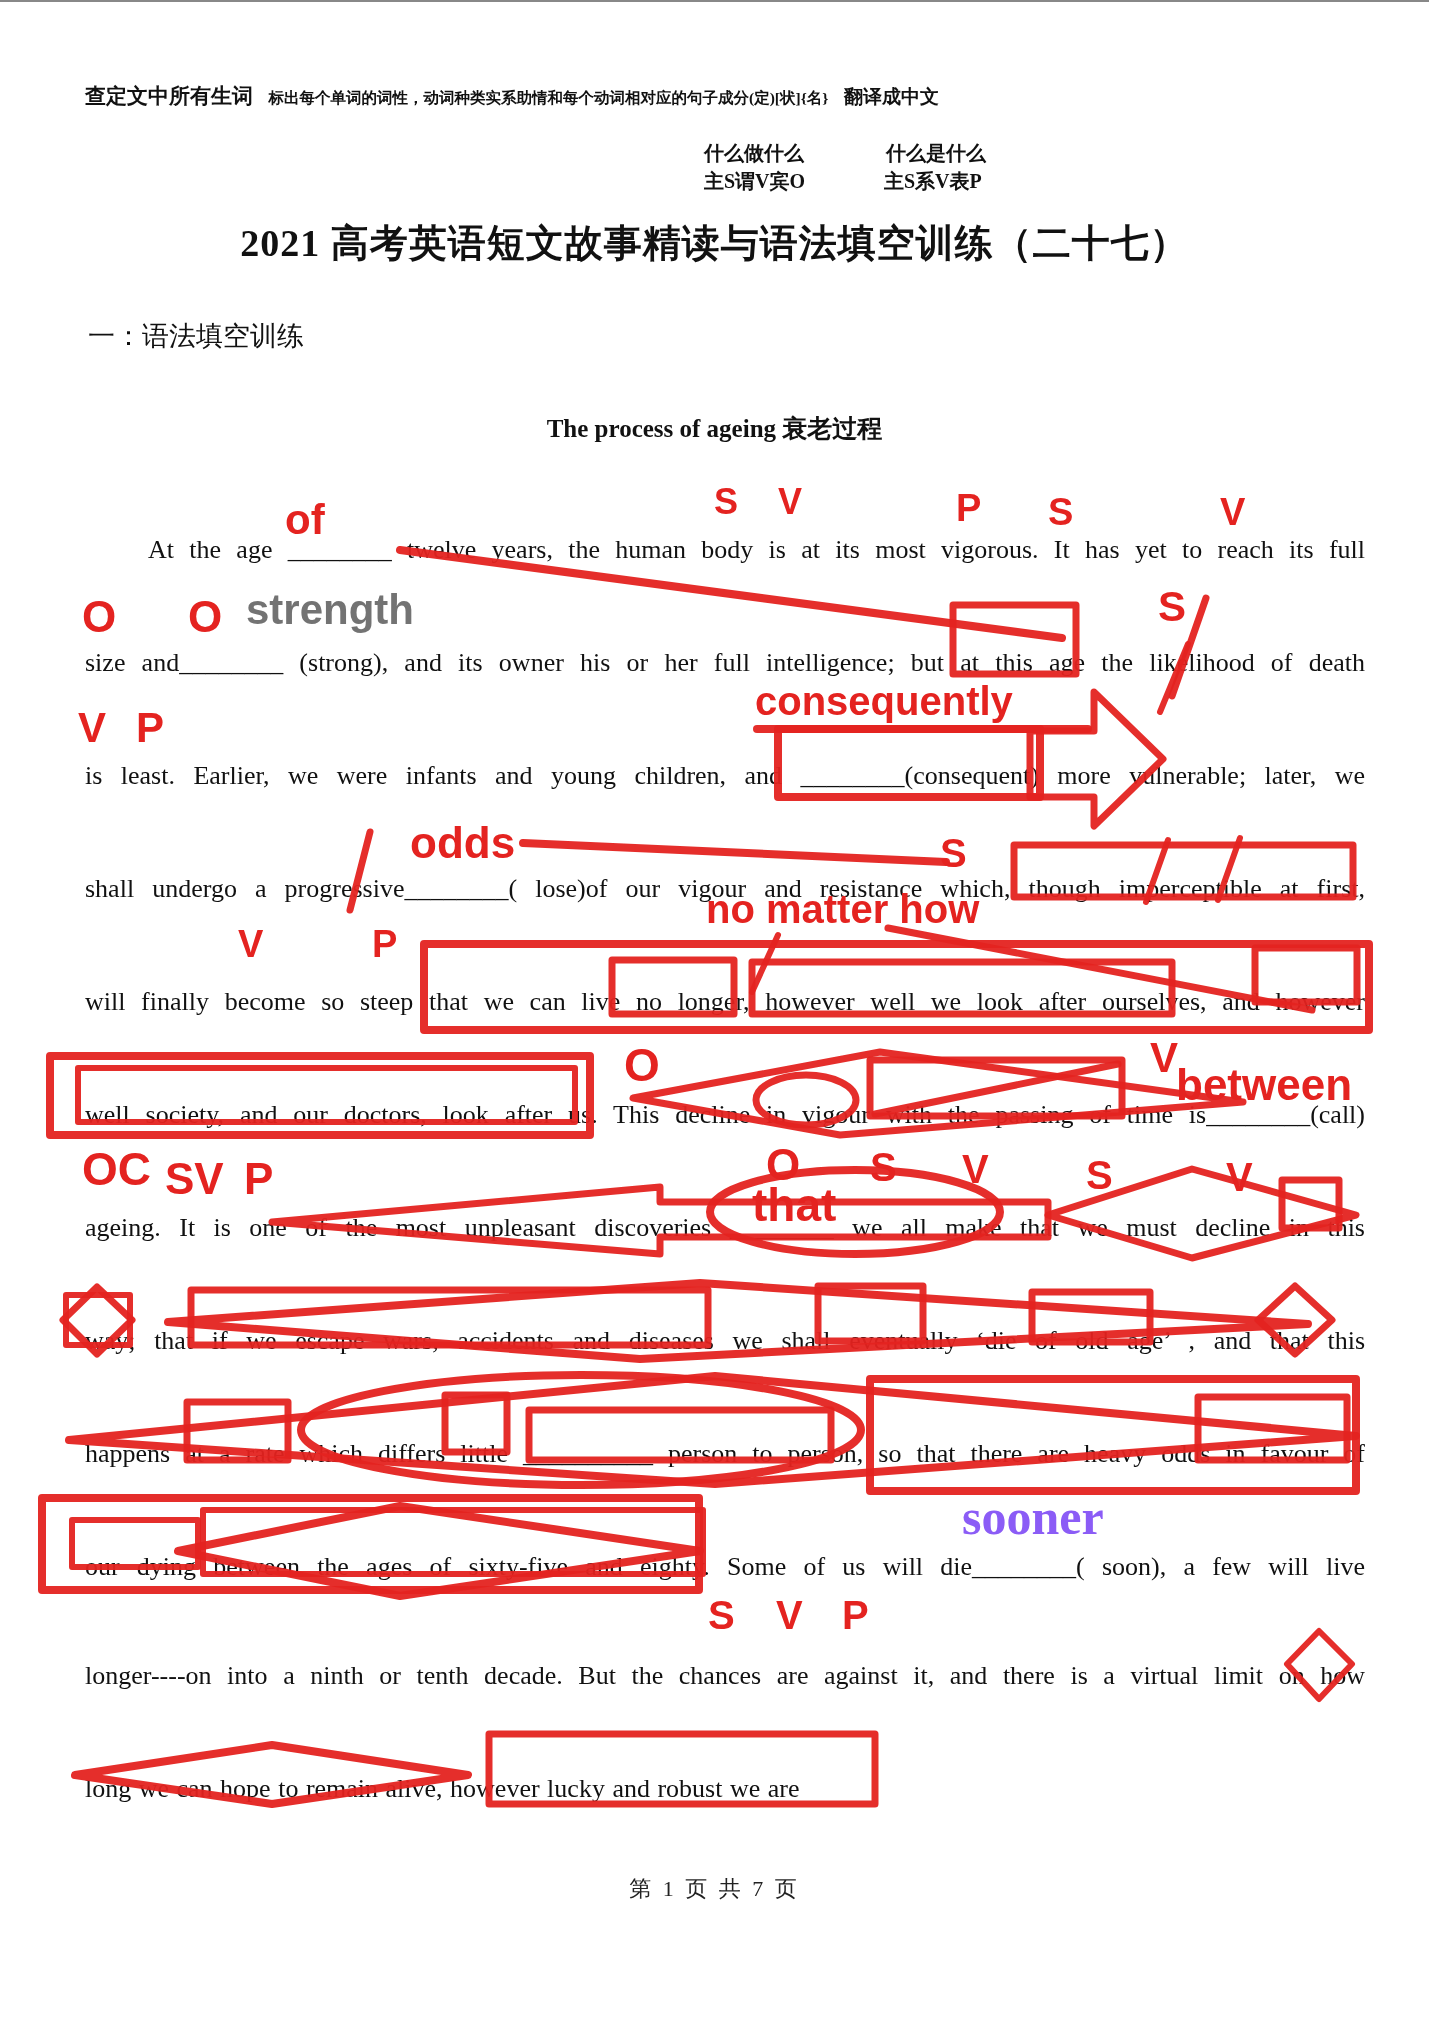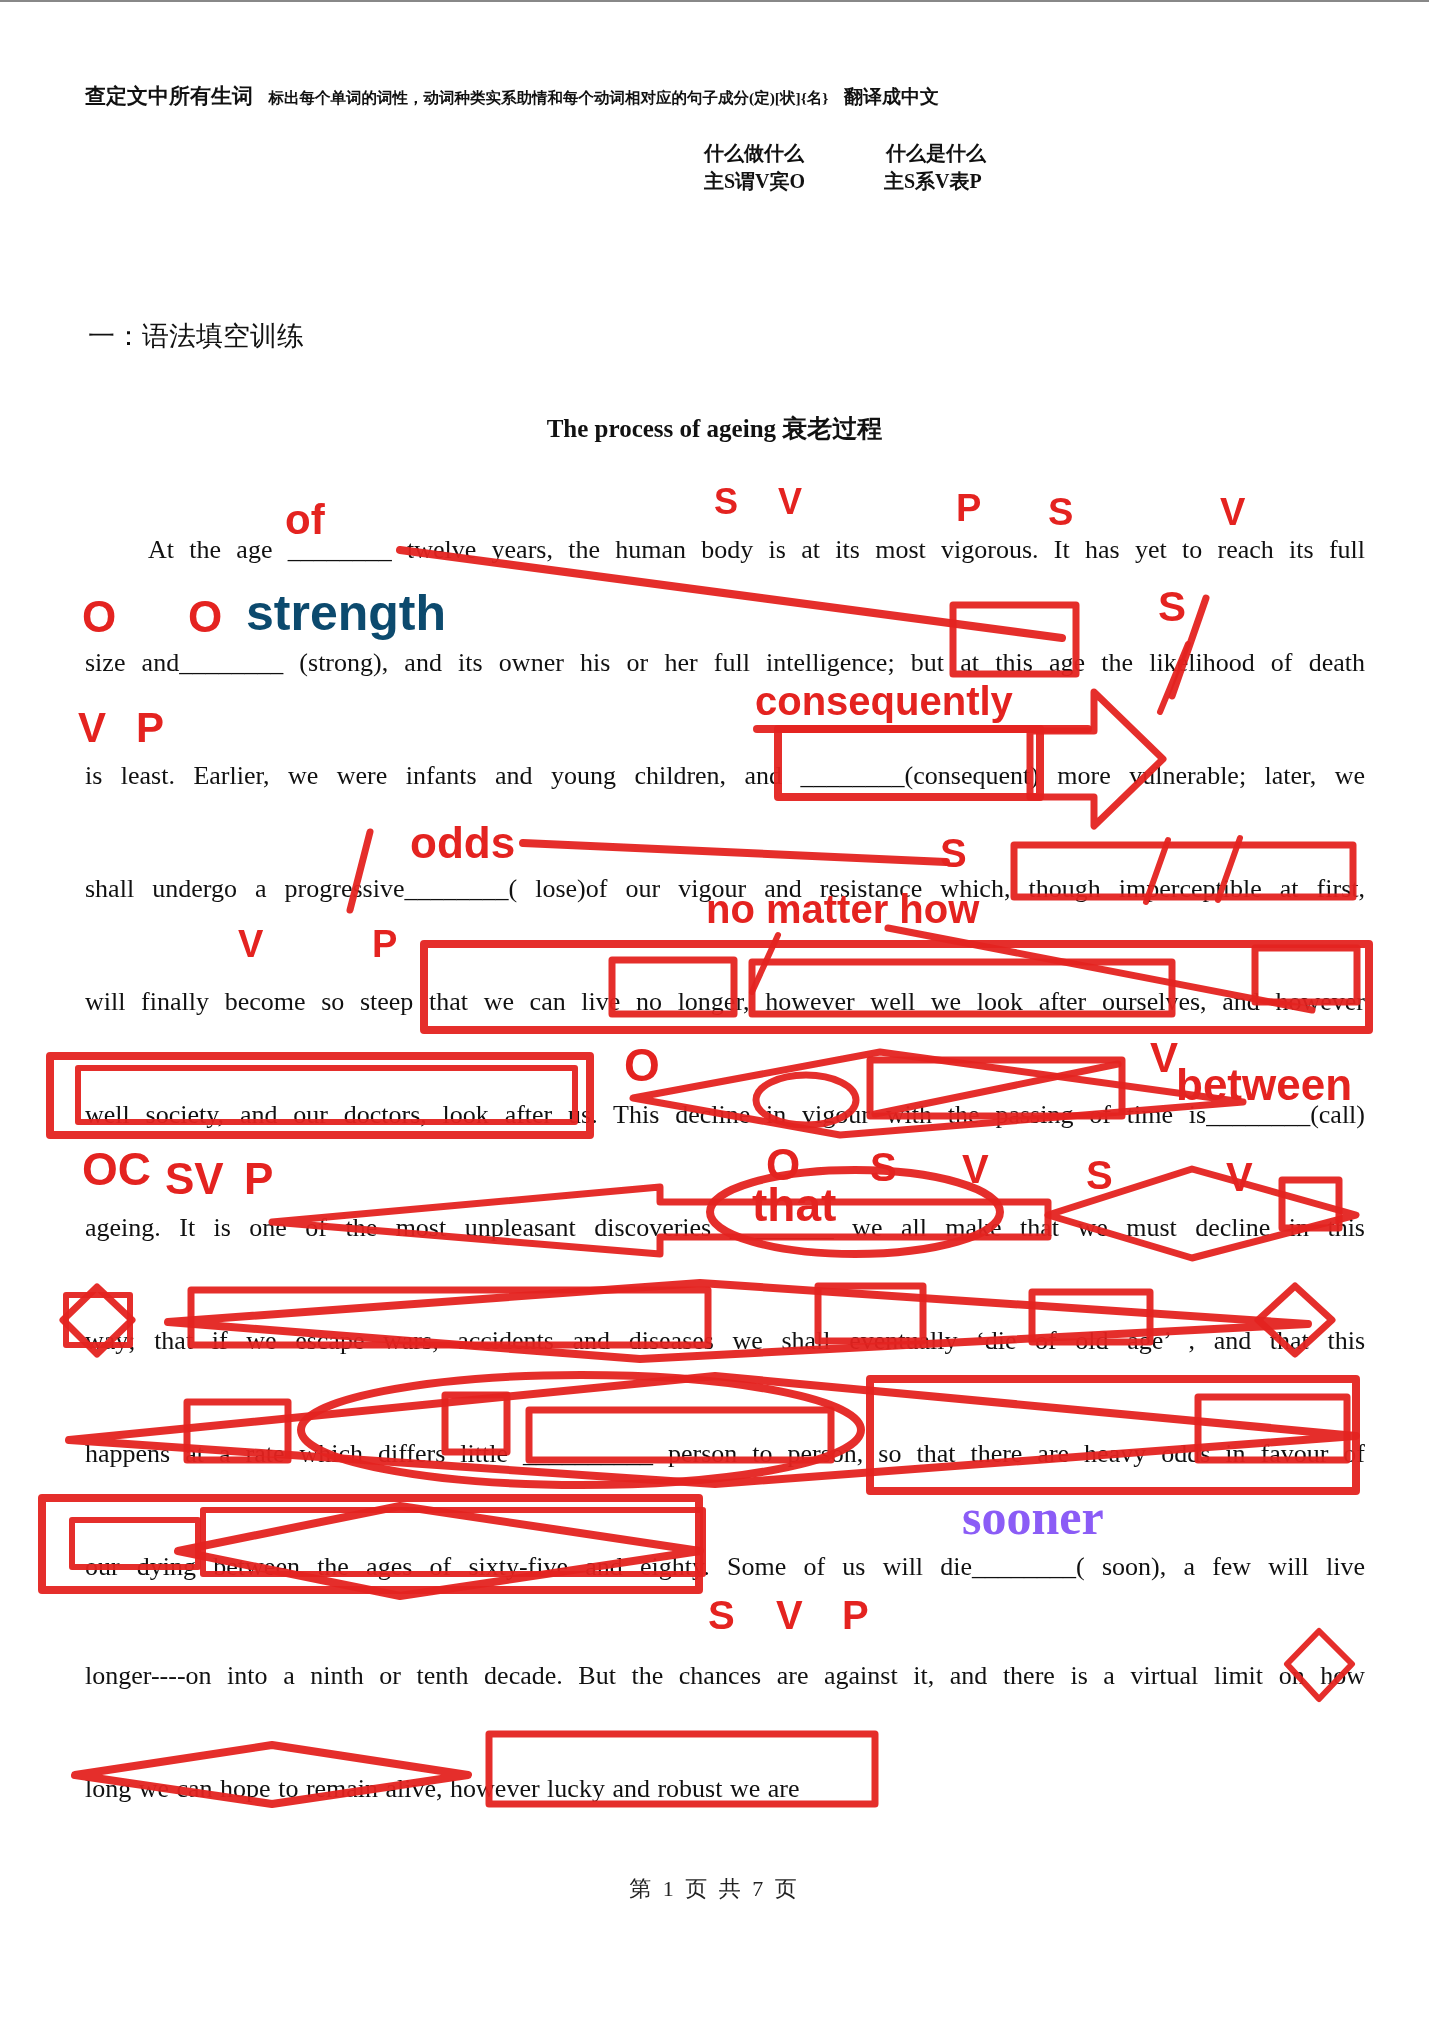--- a/index.html
+++ b/index.html
@@ -41,20 +41,21 @@
 <div class="page">
 
   <div class="hdr1">
     <span class="h1a">查定文中所有生词</span><span class="h1b">　标出每个单词的词性，动词种类实系助情和每个动词相对应的句子成分(定)[状]{名}　</span><span class="h1c">翻译成中文</span>
   </div>
   <div class="hdrline" style="left:704px;top:138px;">什么做什么</div>
   <div class="hdrline" style="left:886px;top:138px;">什么是什么</div>
   <div class="hdrline" style="left:704px;top:166px;">主S谓V宾O</div>
   <div class="hdrline" style="left:884px;top:166px;">主S系V表P</div>
 
+  <div class="title">2021 高考英语短文故事精读与语法填空训练（二十七）</div>
   <div class="section">一：语法填空训练</div>
   <div class="ptitle">The process of ageing  衰老过程</div>
 
   <div id="passage">
       <div class="pline indent" style="top: 531px;">At the age ________ twelve years, the human body is at its most vigorous. It has yet to reach its full</div>
       <div class="pline" style="top: 644px;">size and________ (strong), and its owner his or her full intelligence; but at this age the likelihood of death</div>
       <div class="pline" style="top: 757px;">is least. Earlier, we were infants and young children, and ________(consequent) more vulnerable; later, we</div>
       <div class="pline" style="top: 870px;">shall undergo a progressive________( lose)of our vigour and resistance which, though imperceptible at first,</div>
       <div class="pline" style="top: 983px;">will finally become so steep that we can live no longer, however well we look after ourselves, and however</div>
       <div class="pline" style="top: 1096px;">well society, and our doctors, look after us. This decline in vigour with the passing of time is________(call)</div>
@@ -123,21 +124,21 @@
 
   <div id="labels">
       <span class="anno" style="left: 714px; top: 483px; font-size: 36px; color: rgb(228, 35, 32);">S</span>
       <span class="anno" style="left: 778px; top: 483px; font-size: 36px; color: rgb(228, 35, 32);">V</span>
       <span class="anno" style="left: 956px; top: 488px; font-size: 38px; color: rgb(228, 35, 32);">P</span>
       <span class="anno" style="left: 1048px; top: 492px; font-size: 38px; color: rgb(228, 35, 32);">S</span>
       <span class="anno" style="left: 1220px; top: 492px; font-size: 38px; color: rgb(228, 35, 32);">V</span>
       <span class="anno" style="left: 285px; top: 498px; font-size: 42px; color: rgb(228, 35, 32);">of</span>
       <span class="anno" style="left: 82px; top: 594px; font-size: 44px; color: rgb(228, 35, 32);">O</span>
       <span class="anno" style="left: 188px; top: 594px; font-size: 44px; color: rgb(228, 35, 32);">O</span>
-      <span class="anno" style="left: 246px; top: 588px; font-size: 50px; color: #0c4a6e;">strength</span>
+      <span class="anno" style="left: 246px; top: 588px; font-size: 42px; color: #737373;">strength</span>
       <span class="anno" style="left: 1158px; top: 585px; font-size: 42px; color: rgb(228, 35, 32);">S</span>
       <span class="anno" style="left: 755px; top: 680px; font-size: 40px; color: rgb(228, 35, 32);">consequently</span>
       <span class="anno" style="left: 78px; top: 706px; font-size: 42px; color: rgb(228, 35, 32);">V</span>
       <span class="anno" style="left: 136px; top: 706px; font-size: 42px; color: rgb(228, 35, 32);">P</span>
       <span class="anno" style="left: 410px; top: 820px; font-size: 44px; color: rgb(228, 35, 32);">odds</span>
       <span class="anno" style="left: 940px; top: 832px; font-size: 40px; color: rgb(228, 35, 32);">S</span>
       <span class="anno" style="left: 706px; top: 888px; font-size: 40px; color: rgb(228, 35, 32);">no matter how</span>
       <span class="anno" style="left: 238px; top: 924px; font-size: 38px; color: rgb(228, 35, 32);">V</span>
       <span class="anno" style="left: 372px; top: 924px; font-size: 38px; color: rgb(228, 35, 32);">P</span>
       <span class="anno" style="left: 624px; top: 1042px; font-size: 46px; color: rgb(228, 35, 32);">O</span>

